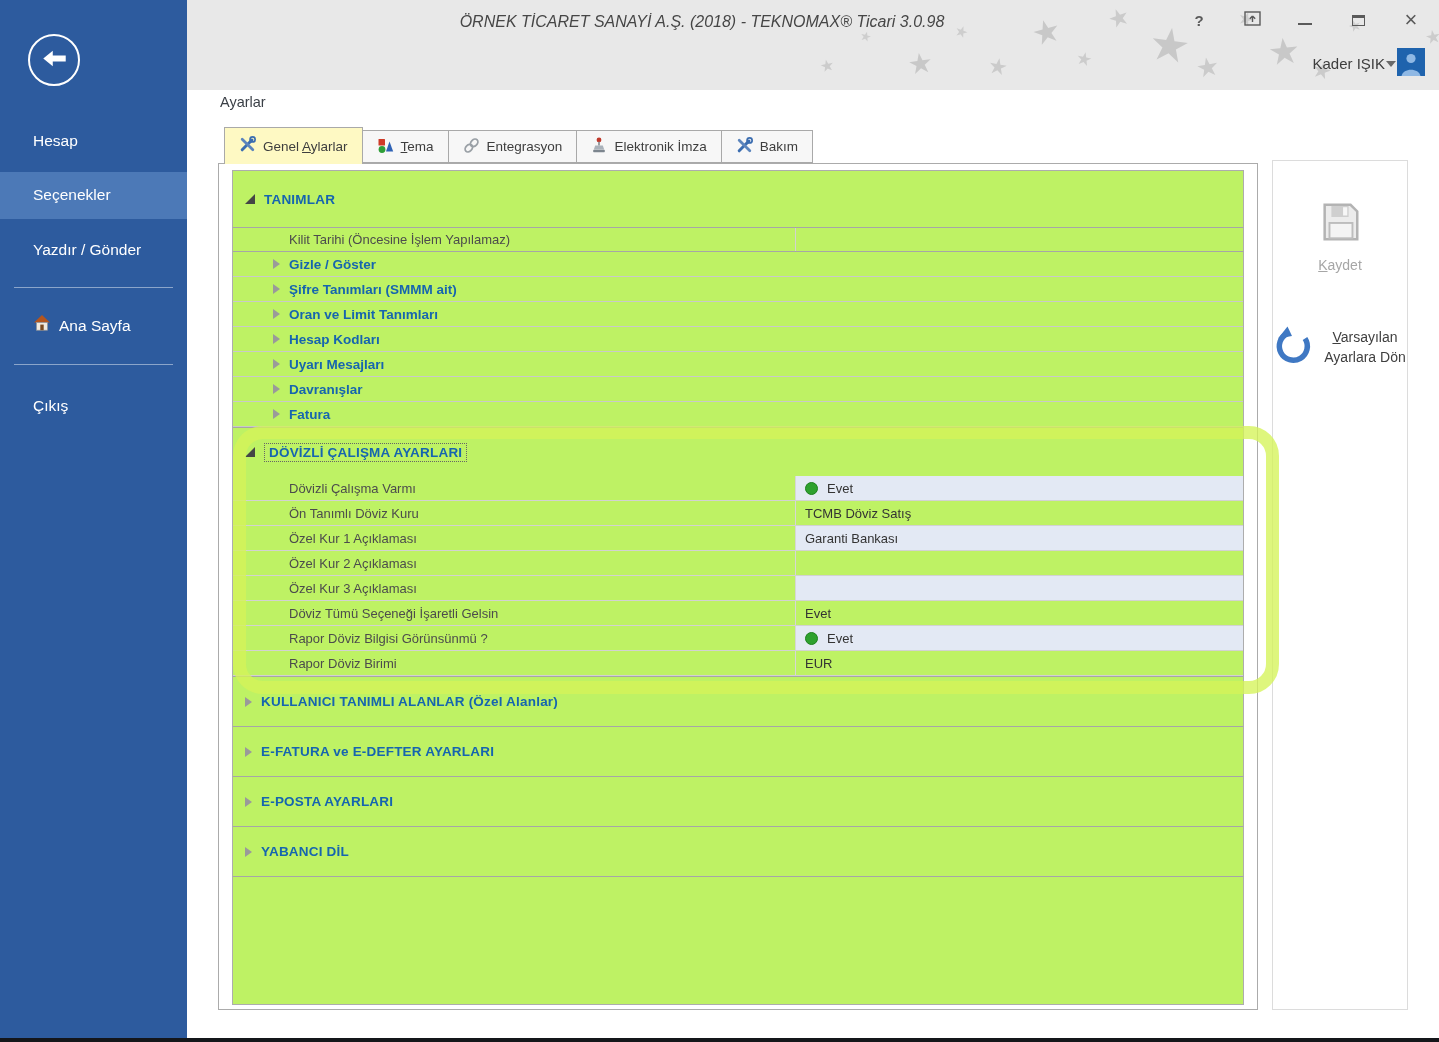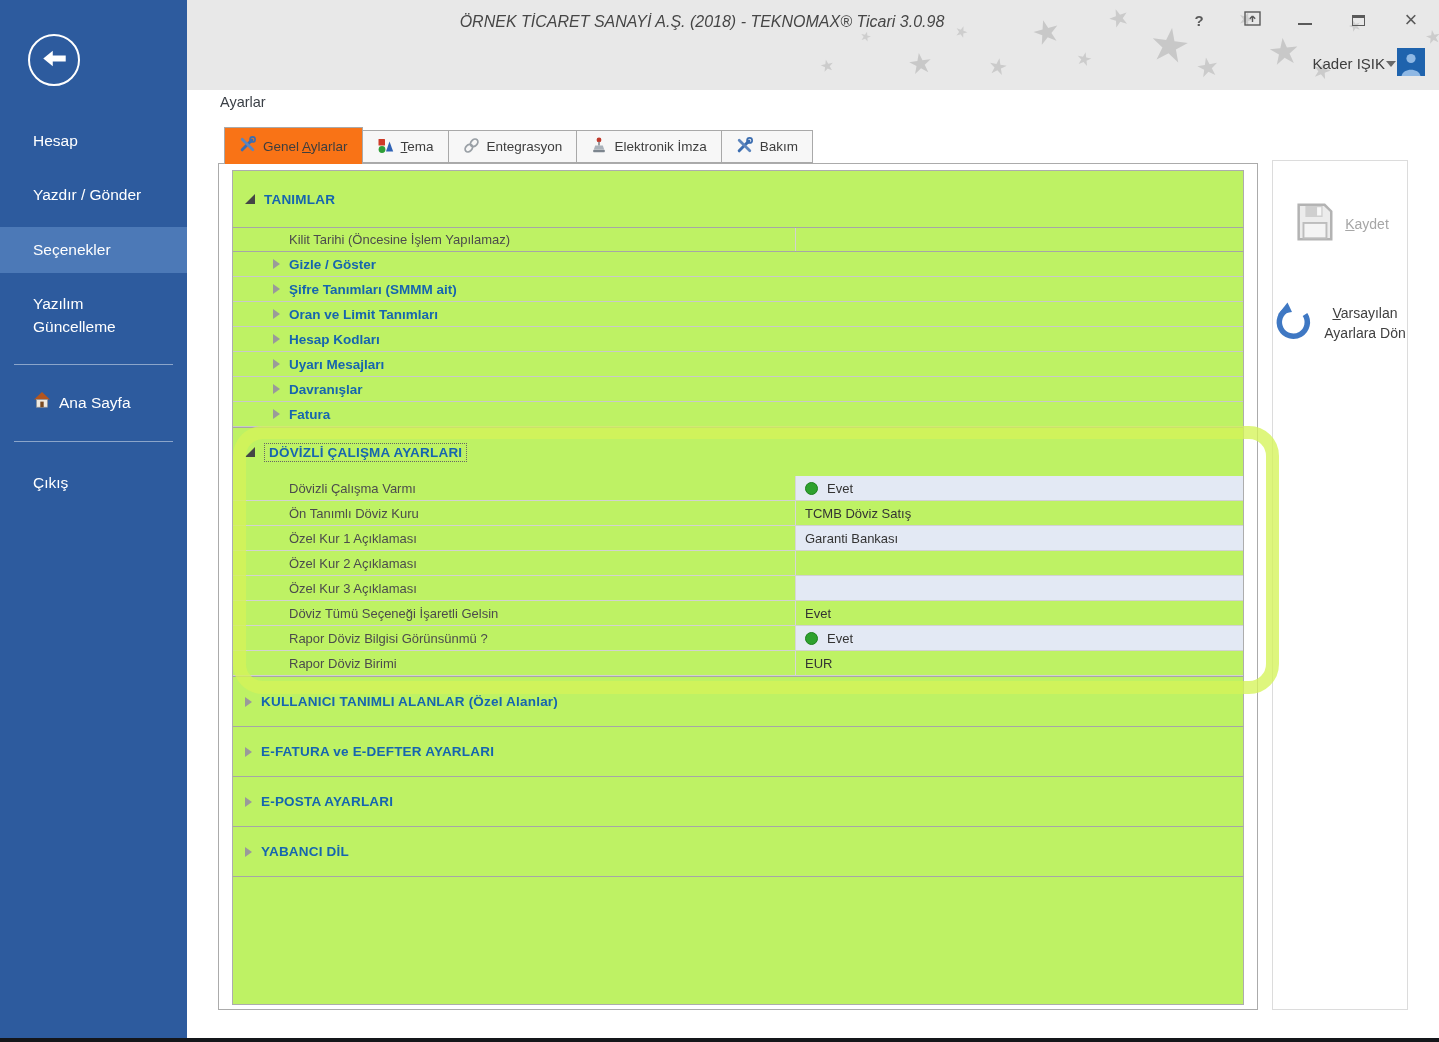--- a/index.html
+++ b/index.html
@@ -38,21 +38,21 @@
   .caret-down { width:0; height:0; border-left:5px solid transparent; border-right:5px solid transparent; border-top:6px solid #6a6a6a; }
 
   
   .content { position:absolute; top:90px; left:0; right:0; height:948px; background:#fff; }
   .breadcrumb { position:absolute; left:33px; top:4px; font-size:14.5px; color:#3a3f46; }
 
   .tabstrip { position:absolute; left:37px; top:37px; display:flex; align-items:flex-end; z-index:3; }
   .tab { display:flex; align-items:center; gap:7px; padding:0 14px; height:33px; margin-bottom:1px;
          border:1px solid #a9a9a9; border-left:none; background:#f7f7f7; font-size:13.5px; color:#3e3e3e; cursor:pointer; white-space:nowrap; }
   .tab:first-child { border-left:1px solid #a9a9a9; }
-  .tab.active { background:#f97316; height:37px; margin-bottom:0; border-bottom:none; z-index:4; }
+  .tab.active { background:#fef9c3; height:37px; margin-bottom:0; border-bottom:none; z-index:4; }
   .tab u { text-decoration:underline; }
 
   .tabpage { position:absolute; left:31px; top:73px; width:1040px; height:847px; border:1px solid #ababab; background:#fff; }
   .grid { position:absolute; left:13px; top:6px; width:1012px; height:835px; border:1px solid #adadad; background:#bef264; }
 
   .sec-header { display:flex; align-items:center; gap:9px; padding-left:12px; border-top:1px solid #a6a6a6; }
   .sec-header:first-child { border-top:none; }
   .sec-header .sec-title { font-size:13.5px; font-weight:bold; color:#1665af; letter-spacing:0.2px; }
   .tri-open { width:0; height:0; border-left:10px solid transparent; border-bottom:10px solid #454545; }
   .tri-closed { width:0; height:0; border-top:5px solid transparent; border-bottom:5px solid transparent; border-left:7px solid #9a9a9a; }
@@ -78,44 +78,43 @@
   .collapsed-sec .sec-title { font-size:13.5px; font-weight:bold; color:#1665af; letter-spacing:0.2px; }
   .grid-end-line { border-top:1px solid #a6a6a6; }
 
   
   .highlight-ring { position:absolute; left:46px; top:336px; width:1046px; height:268px;
     border:13px solid rgba(213,243,88,0.78); border-radius:30px; pointer-events:none; z-index:8; }
 
   
   .action-panel { position:absolute; left:1085px; top:70px; width:136px; height:850px; border:1px solid #dcdcdc; background:#fff;
     display:flex; flex-direction:column; align-items:center; padding-top:38px; }
-  .btn-save { display:flex; flex-direction:row; align-items:center; gap:8px; cursor:default; }
+  .btn-save { display:flex; flex-direction:column; align-items:center; gap:8px; cursor:default; }
   .btn-save .lbl { font-size:14px; color:#a6a6a6; }
   .btn-reset { margin-top:52px; display:flex; flex-direction:row; align-items:center; gap:10px; cursor:pointer; }
   .btn-reset .lbl { font-size:14px; color:#3f3f3f; text-align:center; line-height:1.45; }
   u { text-decoration:underline; }
 </style>
 </head>
 <body>
 
 <div class="window">
 
   <div class="sidebar">
     <div class="back-btn">
       <span>
         <svg width="27" height="19" viewBox="0 0 30 22">
             <polygon points="2,11 13,2 13,7.5 28,7.5 28,14.5 13,14.5 13,20" fill="#ffffff"></polygon>
           </svg>
       </span>
     </div>
     <div class="nav">
       <div class="nav-item">Hesap</div>
+      <div class="nav-item selected">Seçenekler</div>
       <div class="nav-item">Yazdır / Gönder</div>
-      <div class="nav-item selected">Seçenekler</div>
-      <div class="nav-item" style="max-width:150px;">Yazılım Güncelleme</div>
       <div class="side-sep"></div>
       <div class="nav-item with-icon">
         <span>
           <svg width="18" height="17" viewBox="0 0 18 17">
             <polygon points="9,1 17,8.6 1,8.6" fill="#b3551e"></polygon>
             <rect x="3.6" y="8.6" width="10.8" height="7.6" fill="#efe9df" stroke="#9a9a9a" stroke-width="0.7"></rect>
             <rect x="7.3" y="10.6" width="3.4" height="5.6" fill="#7a4a21"></rect>
           </svg>
         </span>
         <span>Ana Sayfa</span>

